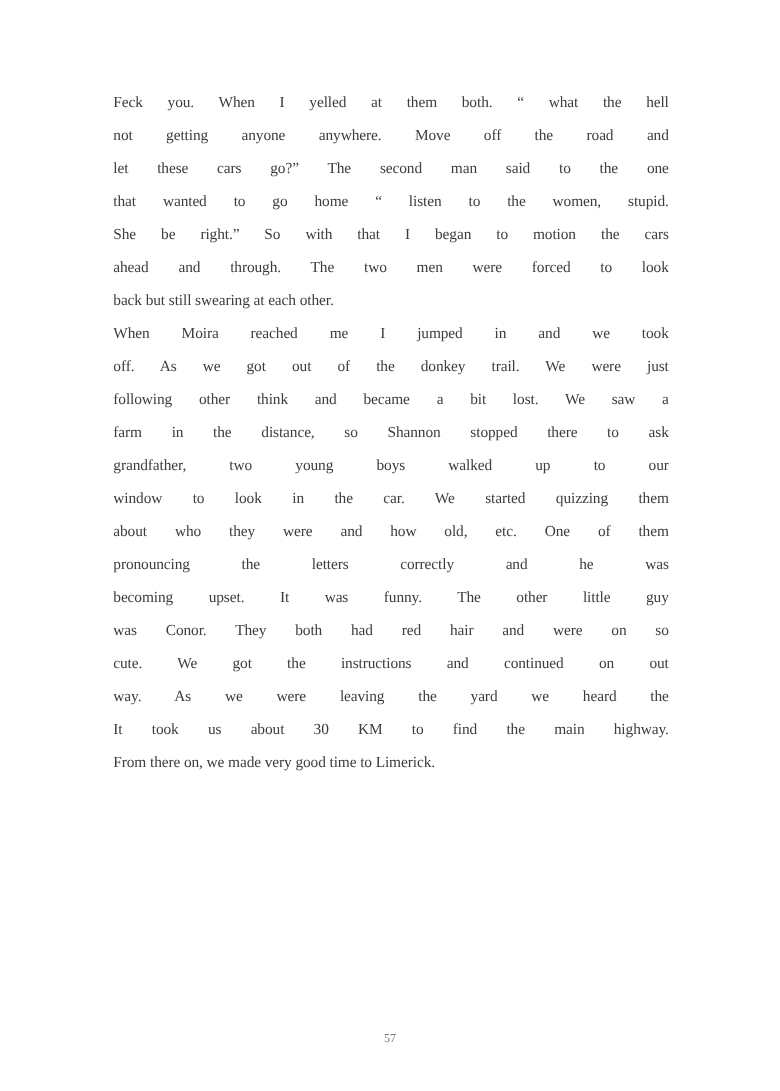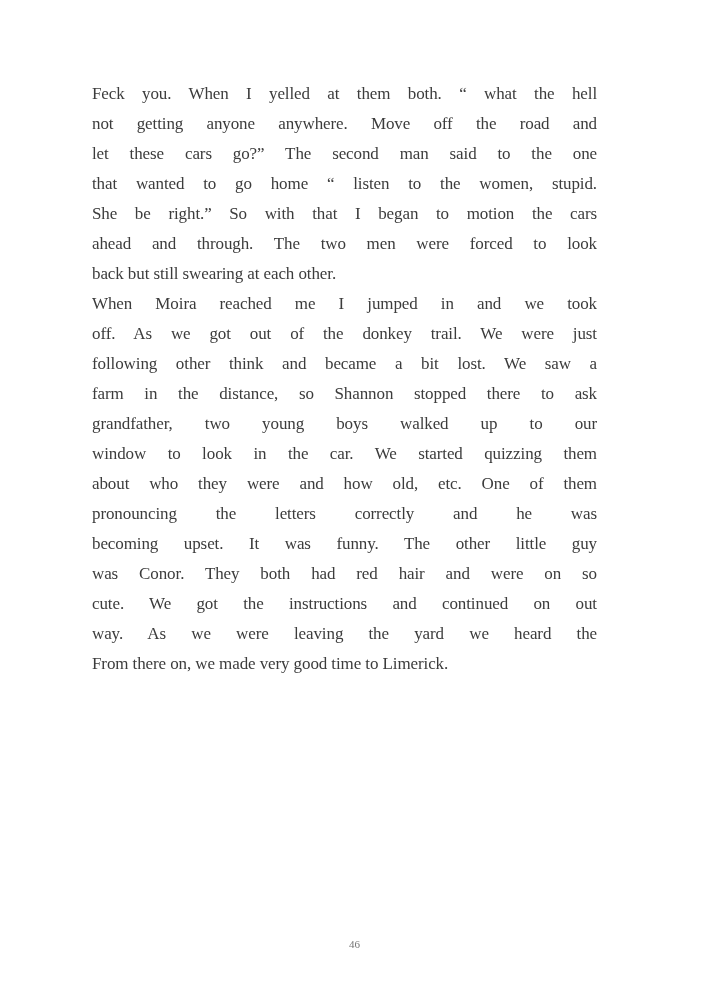--- a/index.html
+++ b/index.html
@@ -13,25 +13,25 @@
     position: relative;
     overflow: hidden;
   }
   .page {
     position: absolute;
     inset: 0;
     background: #ffffff;
   }
   .text-block {
     position: absolute;
-    left: 92px;
+    left: 103px;
     top: 79px;
     width: 505px;
     font-family: "Liberation Serif", serif;
-    font-size: 17px;
+    font-size: 14px;
     line-height: 30px;
     color: #3c3c3c;
     letter-spacing: -0.1px;
   }
   .para { margin: 0; padding: 0; }
   .line {
     text-align: justify;
     text-align-last: justify;
     height: 30px;
     overflow: hidden;
@@ -78,20 +78,21 @@
       <div class="line">window to look in the car. We started quizzing them</div>
       <div class="line">about who they were and how old, etc. One of them</div>
       <div class="line">pronouncing the letters correctly and he was</div>
       <div class="line">becoming upset. It was funny. The other little guy</div>
       <div class="line">was Conor. They both had red hair and were on so</div>
       <div class="line">cute. We got the instructions and continued on out</div>
       <div class="line">way. As we were leaving the yard we heard the</div>
     </div>
 
     <div class="para">
+      <div class="line">It took us about 30 KM to find the main highway.</div>
       <div class="line para-end">From there on, we made very good time to Limerick.</div>
     </div>
 
   </div>
 
-  <div class="page-number">46</div>
+  <div class="page-number">57</div>
 
 </div>
 
 </body></html>

